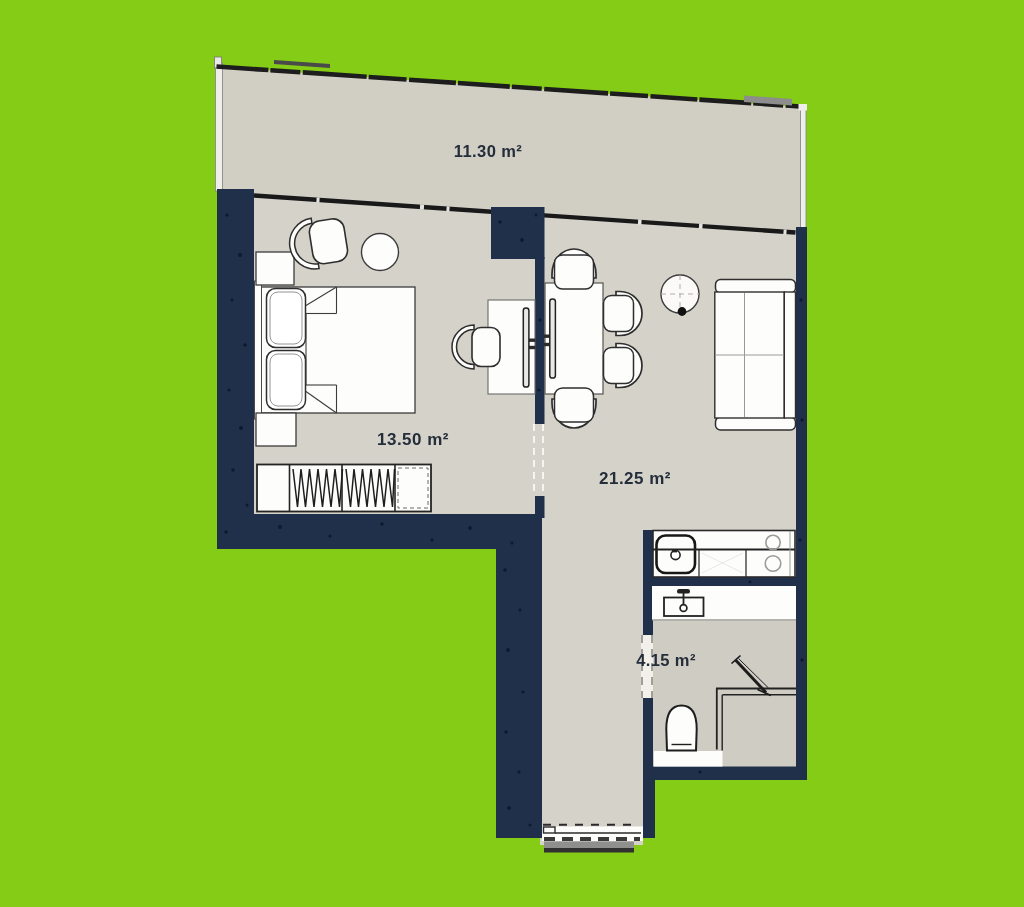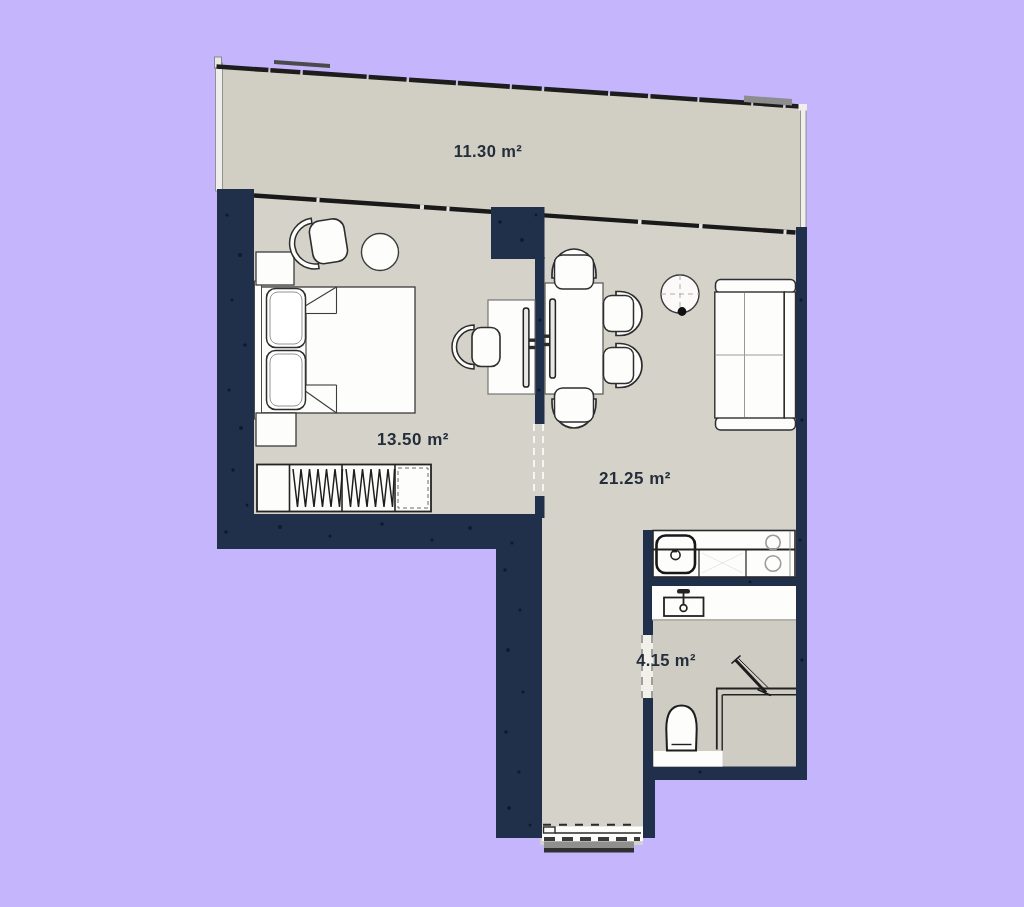--- a/index.html
+++ b/index.html
@@ -1,16 +1,16 @@
 <!DOCTYPE html>
 <html><head>
 <meta charset="utf-8">
 <style>
   html,body{margin:0;padding:0;background:#000;}
-  .wrap{width:1024px;height:907px;position:relative;background:#c4b5fd;overflow:hidden;}
+  .wrap{width:1024px;height:907px;position:relative;background:#84cc16;overflow:hidden;}
   svg{display:block;}
   text{font-family:"Liberation Sans", sans-serif;font-weight:700;fill:#242d3a;}
 </style>
 </head>
 <body>
 <div class="wrap">
 <svg width="1024" height="907" viewBox="0 0 1024 907">
 
 <polygon points="225,190 800,229 807,229 807,780 643,780 643,845 540,845 540,549 225,549" fill="#d5d2c9"></polygon>
 

